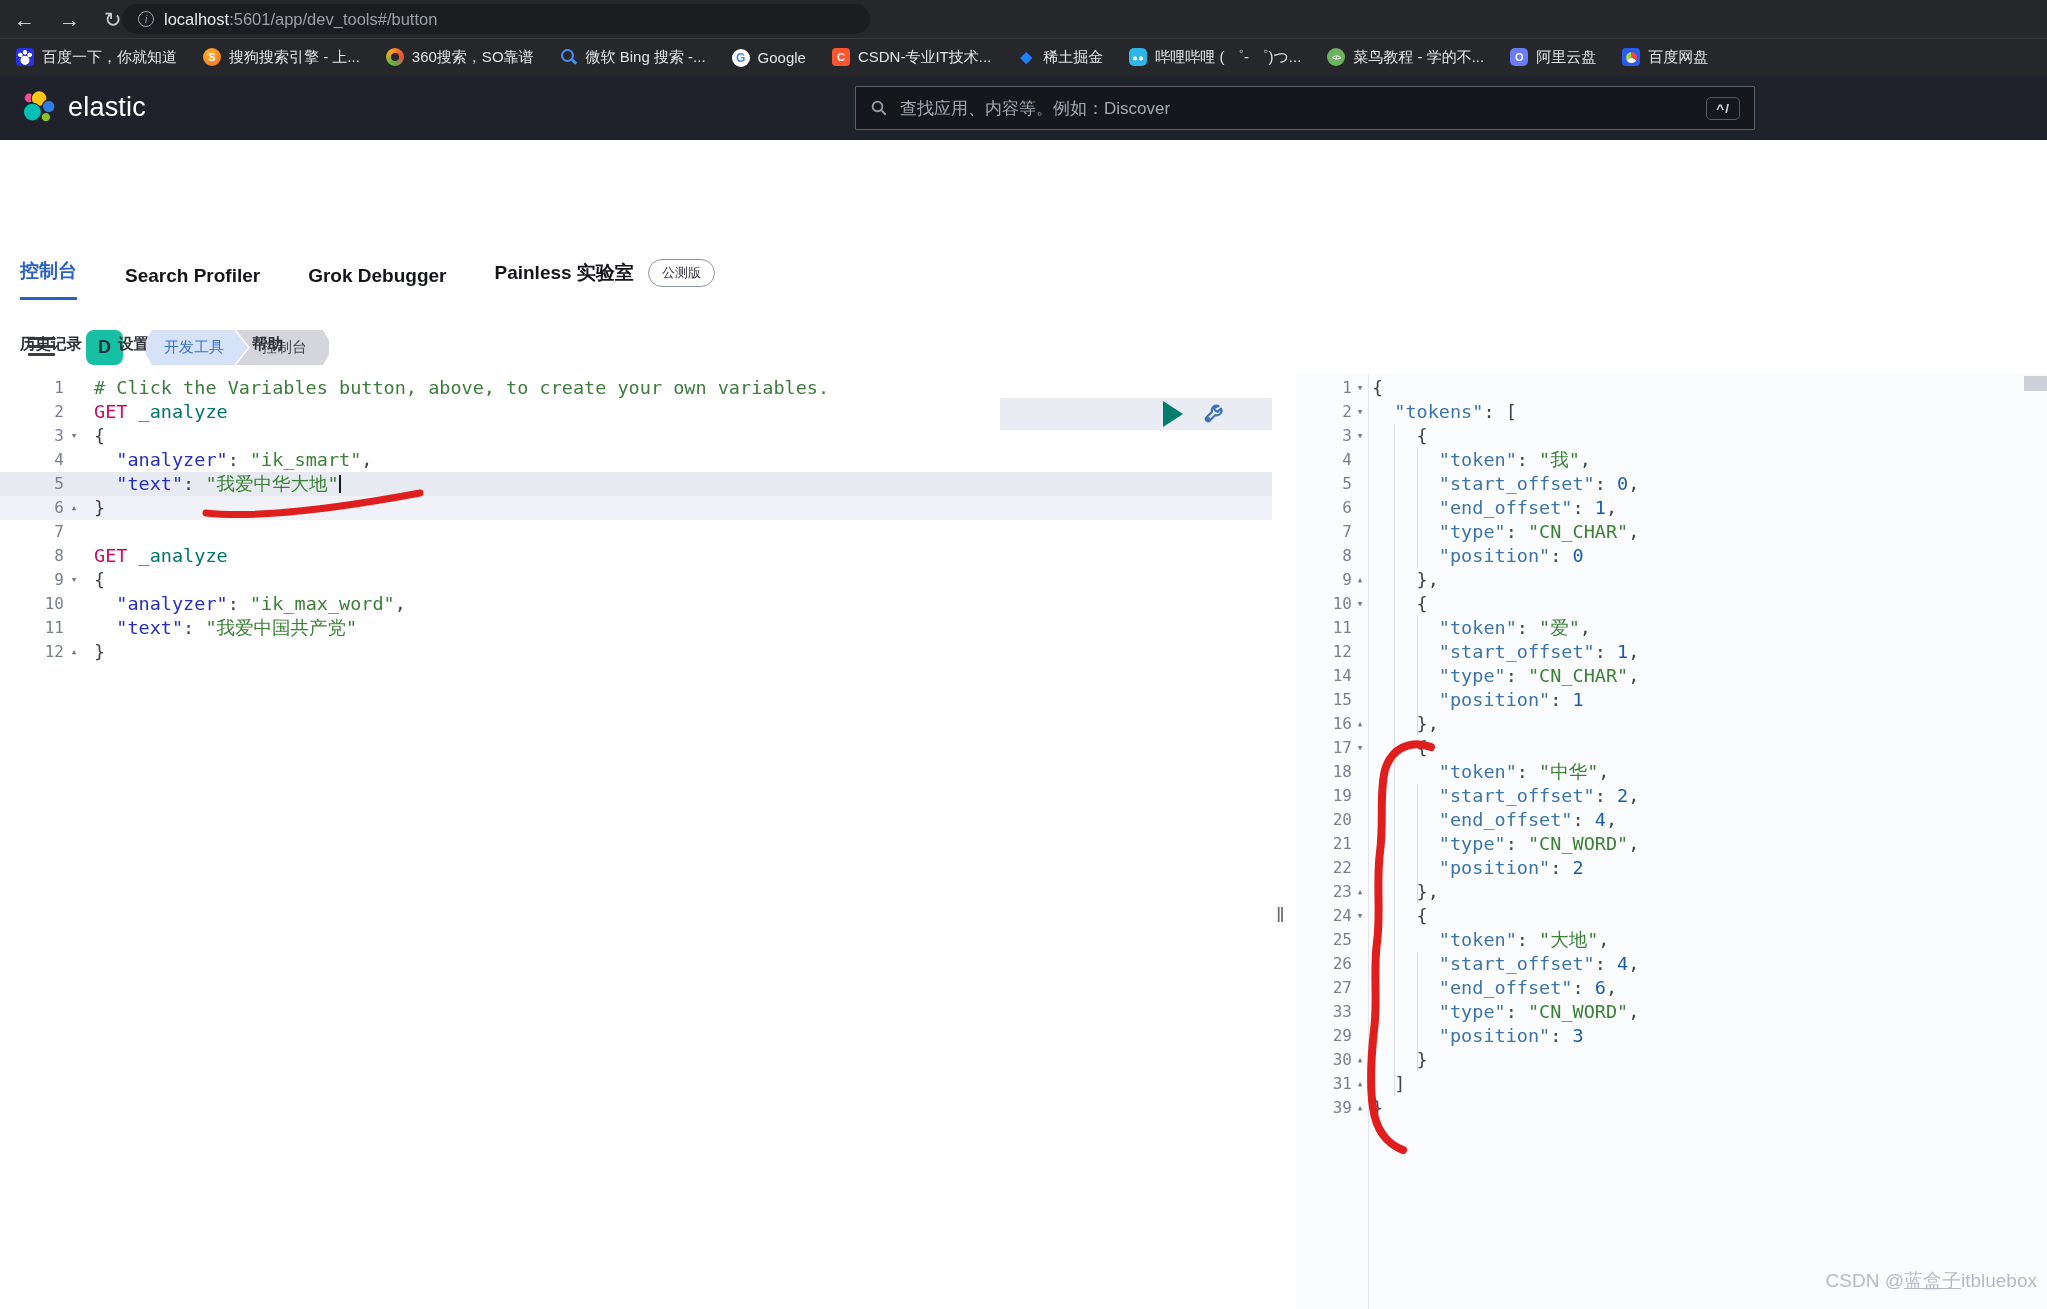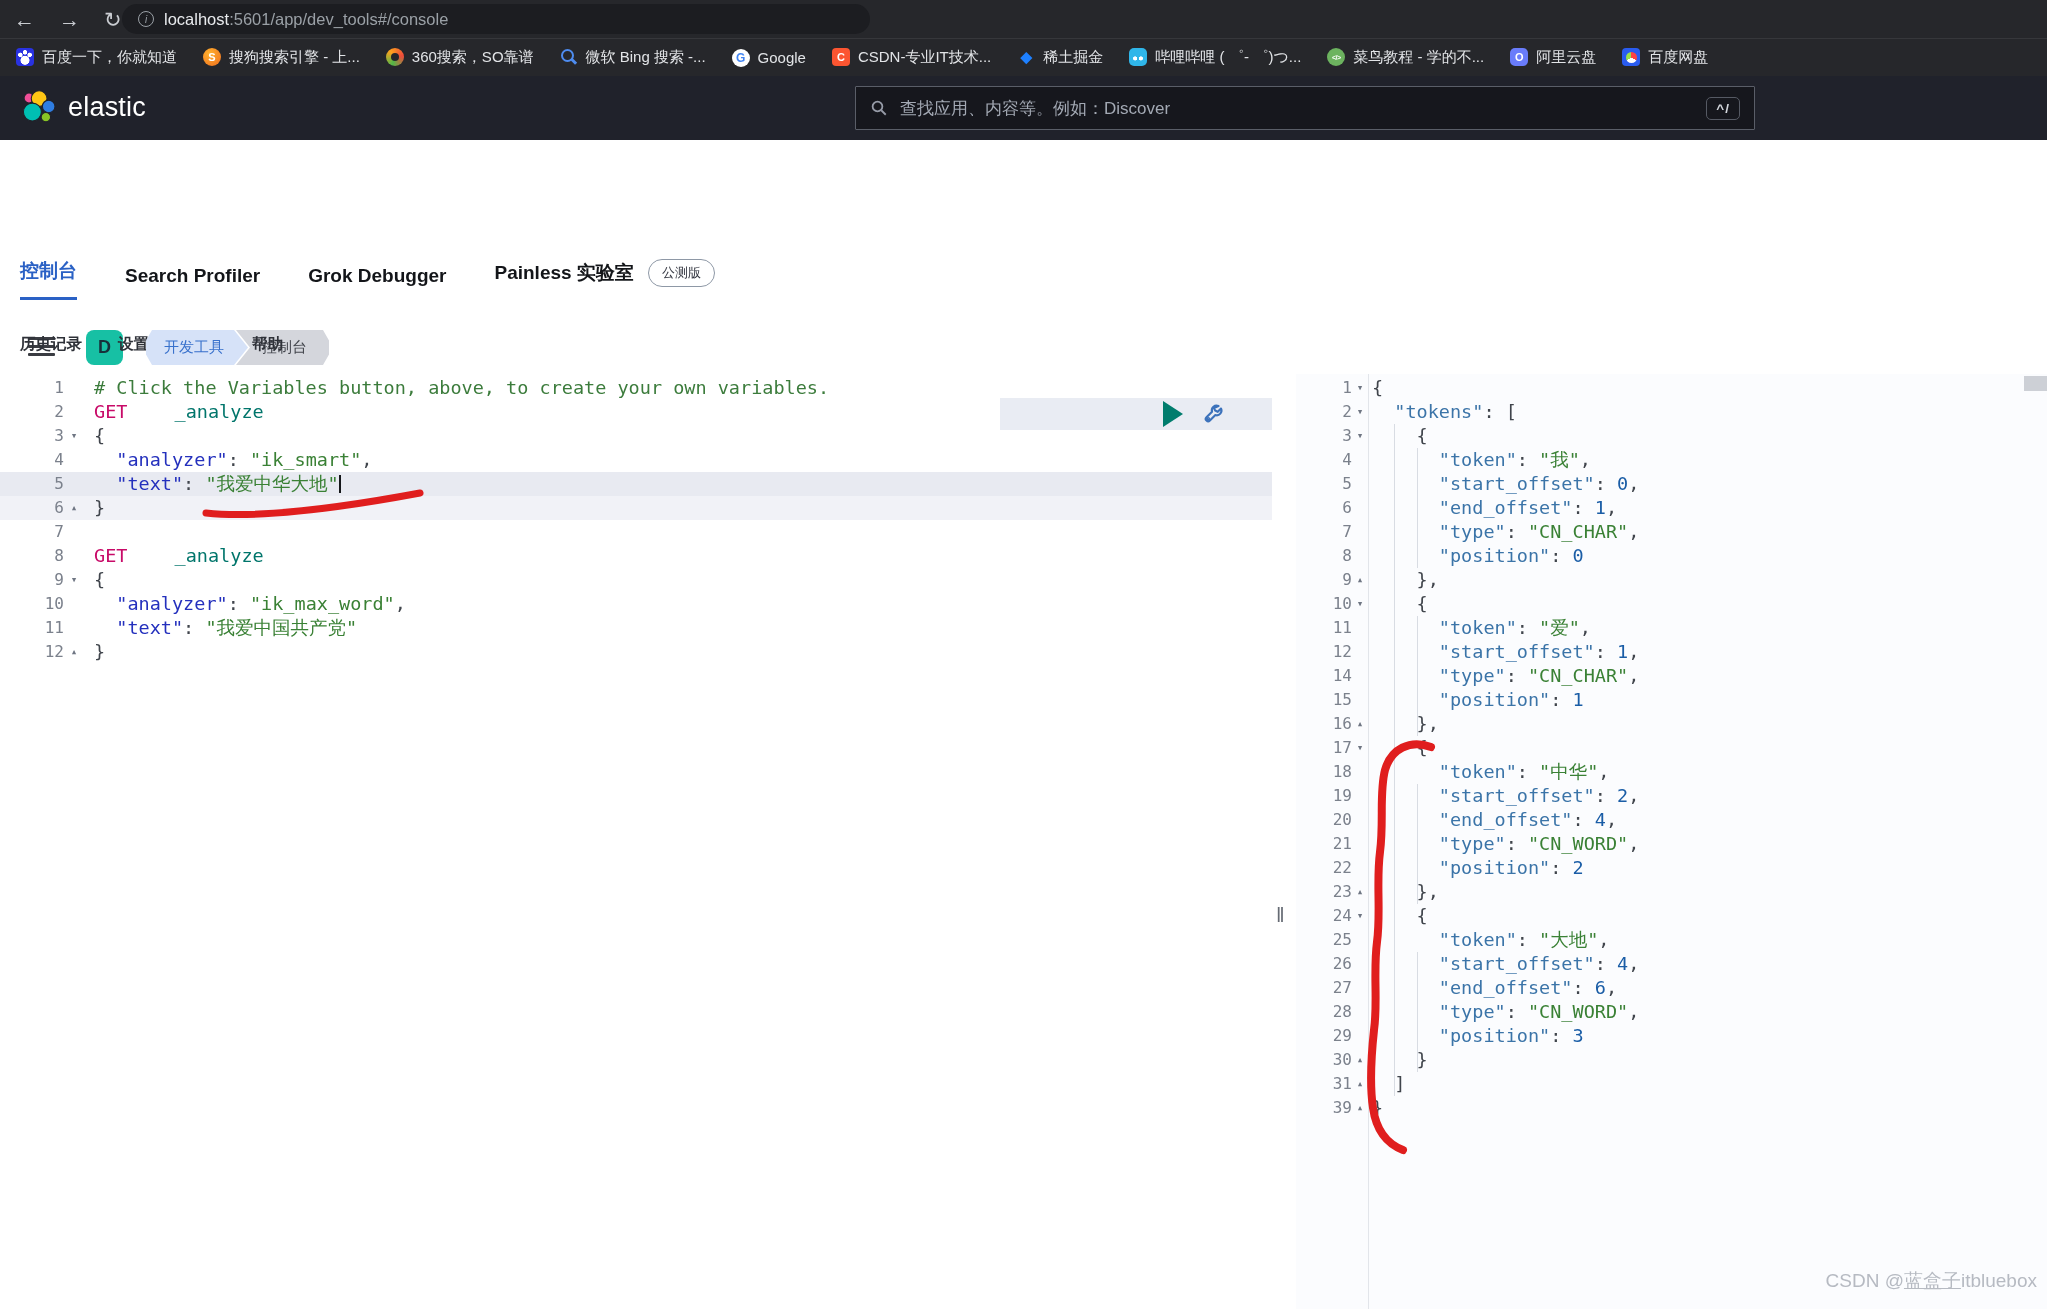--- a/index.html
+++ b/index.html
@@ -90,21 +90,21 @@
   .cl .gut{width:64px;text-align:right;color:#7b818c;font-size:16px;flex:0 0 auto;}
   #right-panel .cl .gut{width:56px;}
   .cl .fold{width:20px;flex:0 0 auto;text-align:center;font-size:11px;color:#6f7683;}
   #right-panel .cl .fold{width:16px;}
   .cl .codes{white-space:pre;padding-left:10px;flex:1;overflow:hidden;}
   #right-panel .cl .codes{padding-left:4px;}
   .hl-strong{background:#e8eaf1;}
   .hl-soft{background:#f1f2f7;}
   .tk-c{color:#3c7c3c;}
   .tk-m{color:#c80a68;}
-  .tk-u{color:#00756b;margin-left:36px;}
+  .tk-u{color:#00756b;}
   .tk-k{color:#2430bd;}
   .tk-s{color:#3a8135;}
   .tk-p{color:#40454c;}
   .tk-ok{color:#3b74a8;}
   .tk-num{color:#1a5da6;}
   .tk-caret{display:inline-block;width:2px;height:18px;background:#15171a;vertical-align:-3px;}
 
   #action-band{position:absolute;left:1000px;top:24px;width:272px;height:32px;background:#e9ecf3;}
   #play-btn{position:absolute;left:1163px;top:27px;width:0;height:0;cursor:pointer;
     border-left:20px solid #017d6d;border-top:13px solid transparent;border-bottom:13px solid transparent;}
@@ -126,21 +126,21 @@
 <body>
 
 <div id="toolbar">
   <div id="nav-btns">
     <span>←</span>
     <span>→</span>
     <span>↻</span>
   </div>
   <div id="url-pill">
     <span id="info-icon">i</span>
-    <span id="url-text"><span class="host">localhost</span><span>:5601/app/dev_tools#/console</span></span>
+    <span id="url-text"><span class="host">localhost</span><span>:5601/app/dev_tools#/button</span></span>
   </div>
 </div>
 
 <div id="bookmarks">
     <div class="bookmark">
       <span class="fav fav-baidu"></span>
       <span class="bk-label">百度一下，你就知道</span>
     </div>
     <div class="bookmark">
       <span class="fav fav-sogou">S</span>
@@ -449,21 +449,21 @@
         <span class="gut">26</span>
         <span class="fold"></span>
         <span class="codes"><span class="tk-p">      </span><span class="tk-ok">"start_offset"</span><span class="tk-p">: </span><span class="tk-num">4</span><span class="tk-p">,</span></span>
       </div>
       <div class="cl">
         <span class="gut">27</span>
         <span class="fold"></span>
         <span class="codes"><span class="tk-p">      </span><span class="tk-ok">"end_offset"</span><span class="tk-p">: </span><span class="tk-num">6</span><span class="tk-p">,</span></span>
       </div>
       <div class="cl">
-        <span class="gut">28</span>
+        <span class="gut">33</span>
         <span class="fold"></span>
         <span class="codes"><span class="tk-p">      </span><span class="tk-ok">"type"</span><span class="tk-p">: </span><span class="tk-s">"CN_WORD"</span><span class="tk-p">,</span></span>
       </div>
       <div class="cl">
         <span class="gut">29</span>
         <span class="fold"></span>
         <span class="codes"><span class="tk-p">      </span><span class="tk-ok">"position"</span><span class="tk-p">: </span><span class="tk-num">3</span></span>
       </div>
       <div class="cl">
         <span class="gut">30</span>

